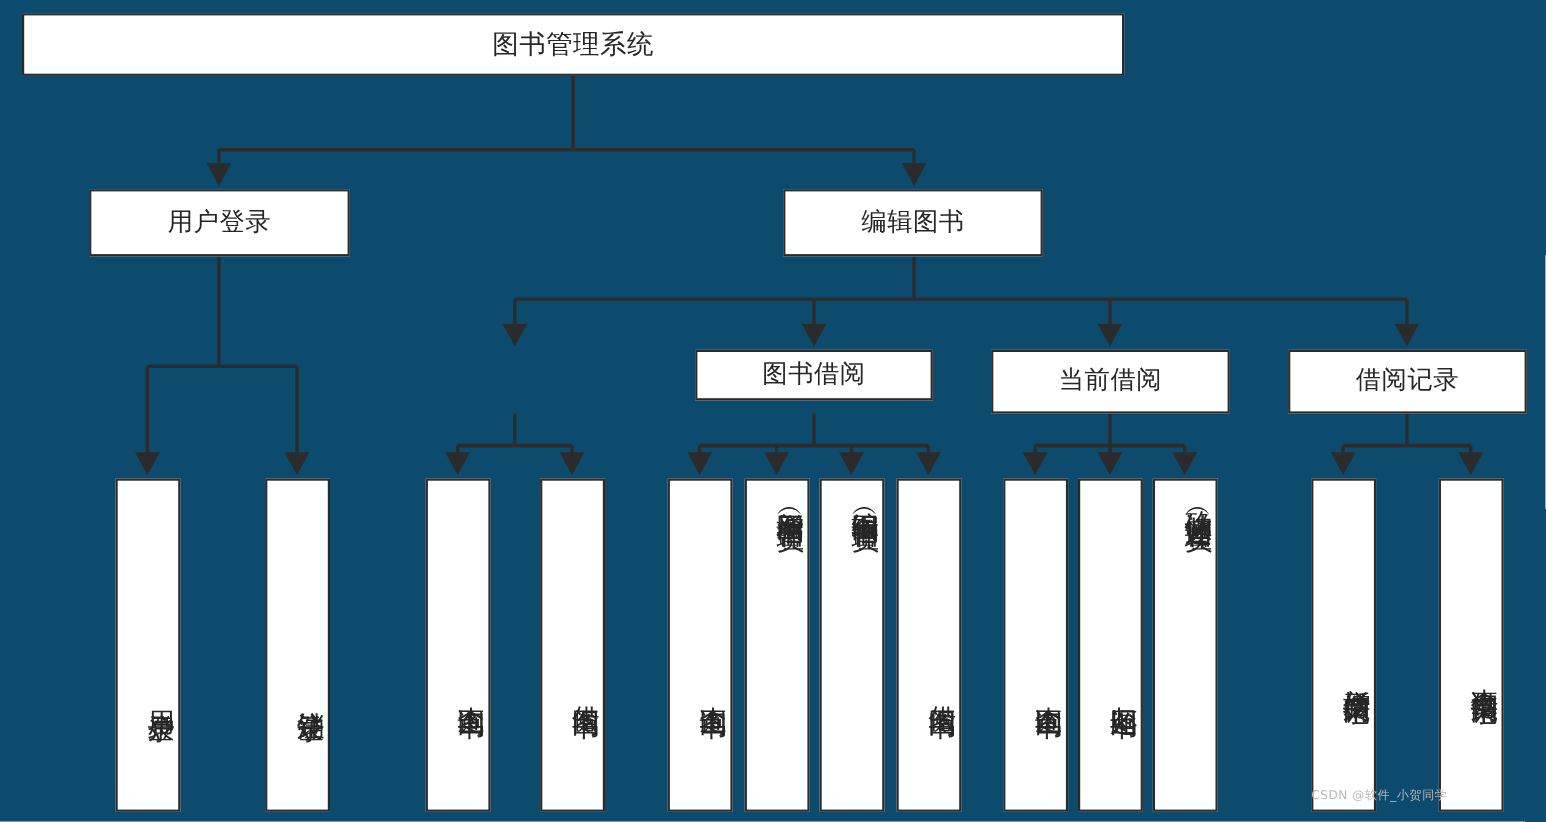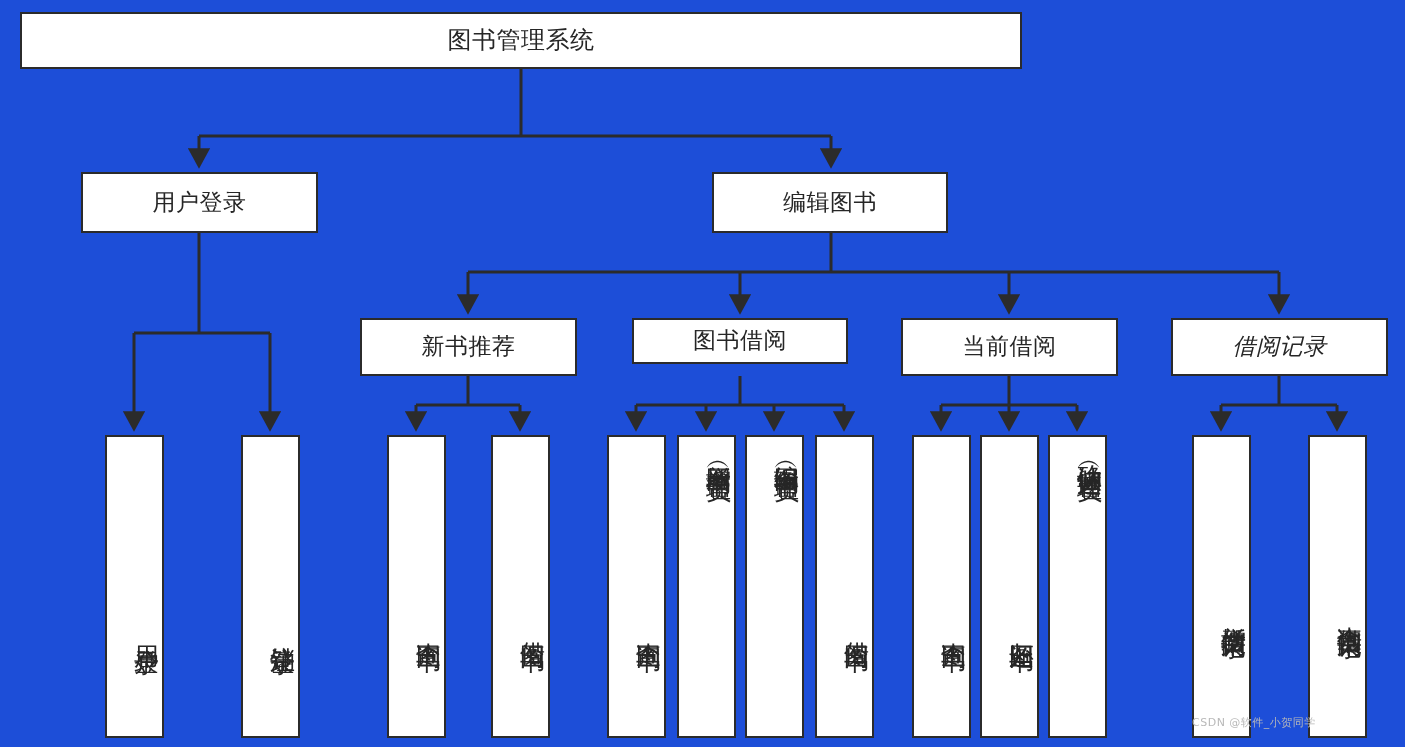--- a/index.html
+++ b/index.html
@@ -7,21 +7,21 @@
     padding: 0;
     background: #ffffff;
   }
   body {
     font-family: "DejaVu Sans", "Liberation Sans", sans-serif;
   }
   #canvas {
     position: relative;
     width: 1405px;
     height: 747px;
-    background: #1d4ed8;
+    background: #0c4a6e;
     overflow: hidden;
   }
   #edges {
     position: absolute;
     left: 0;
     top: 0;
     width: 1405px;
     height: 747px;
   }
   .node {
@@ -119,24 +119,23 @@
       <path d="M 1221 405 L 1221 428" marker-end="url(#arrow)"></path>
       <path d="M 1337 405 L 1337 428" marker-end="url(#arrow)"></path>
     </g>
   </svg>
 
   <div class="node node-h node-root" style="left:20px; top:12px; width:1002px; height:57px;">图书管理系统</div>
 
   <div class="node node-h" style="left:81px; top:172px; width:237px; height:61px;">用户登录</div>
   <div class="node node-h" style="left:712px; top:172px; width:236px; height:61px;">编辑图书</div>
 
-  <div class="node node-h" style="left:360px; top:318px; width:217px; height:58px;">新书推荐</div>
   <div class="node node-h" style="left:632px; top:318px; width:216px; height:46px;">图书借阅</div>
   <div class="node node-h" style="left:901px; top:318px; width:217px; height:58px;">当前借阅</div>
-  <div class="node node-h" style="left:1171px; top:318px; width:217px; height:58px;font-style:italic;">借阅记录</div>
+  <div class="node node-h" style="left:1171px; top:318px; width:217px; height:58px;">借阅记录</div>
 
   <div class="node node-v" style="left:105px; top:435px; width:59px; height:303px; padding-top:86px;">用户登录</div>
   <div class="node node-v" style="left:241px; top:435px; width:59px; height:303px; padding-top:86px;">注销登录</div>
 
   <div class="node node-v" style="left:387px; top:435px; width:59px; height:303px; padding-top:78px;">查询图书</div>
   <div class="node node-v" style="left:491px; top:435px; width:59px; height:303px; padding-top:78px;">借阅图书</div>
 
   <div class="node node-v" style="left:607px; top:435px; width:59px; height:303px; padding-top:78px;">查询图书</div>
   <div class="node node-v start-top" style="left:677px; top:435px; width:59px; height:303px; padding-top:8px;">新增图书（管理员）</div>
   <div class="node node-v start-top" style="left:745px; top:435px; width:59px; height:303px; padding-top:8px;">编辑图书（管理员）</div>

